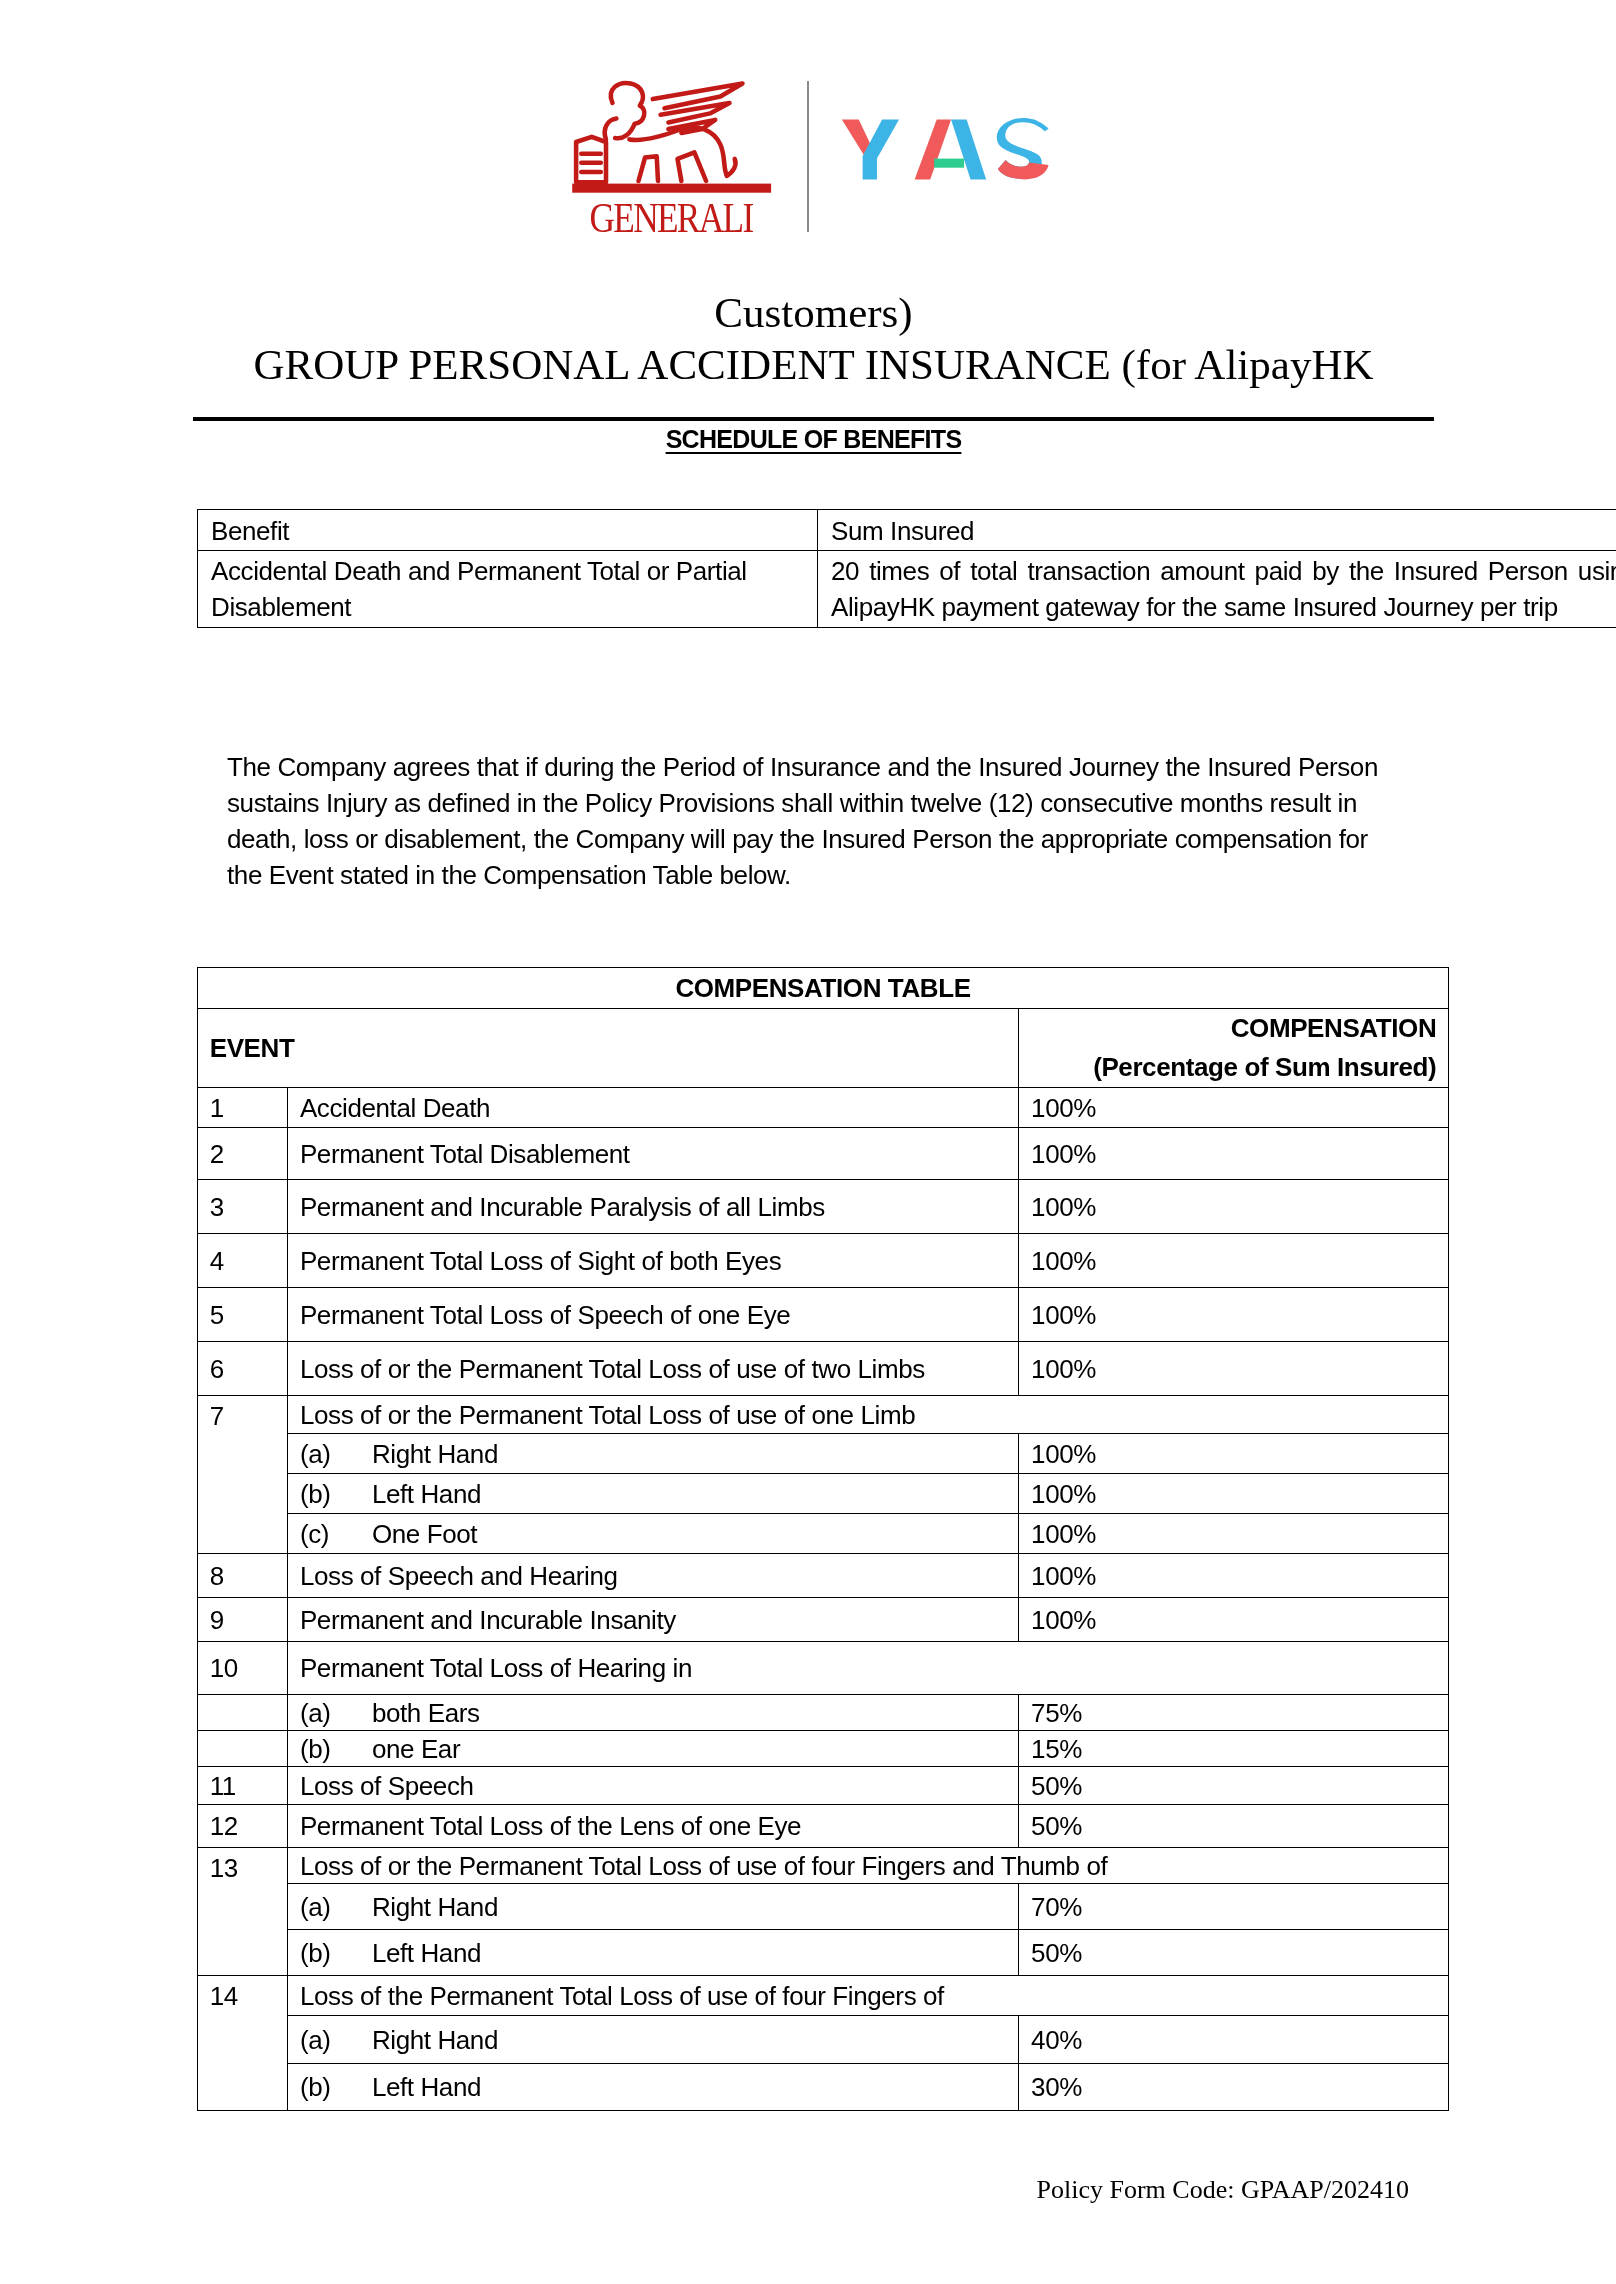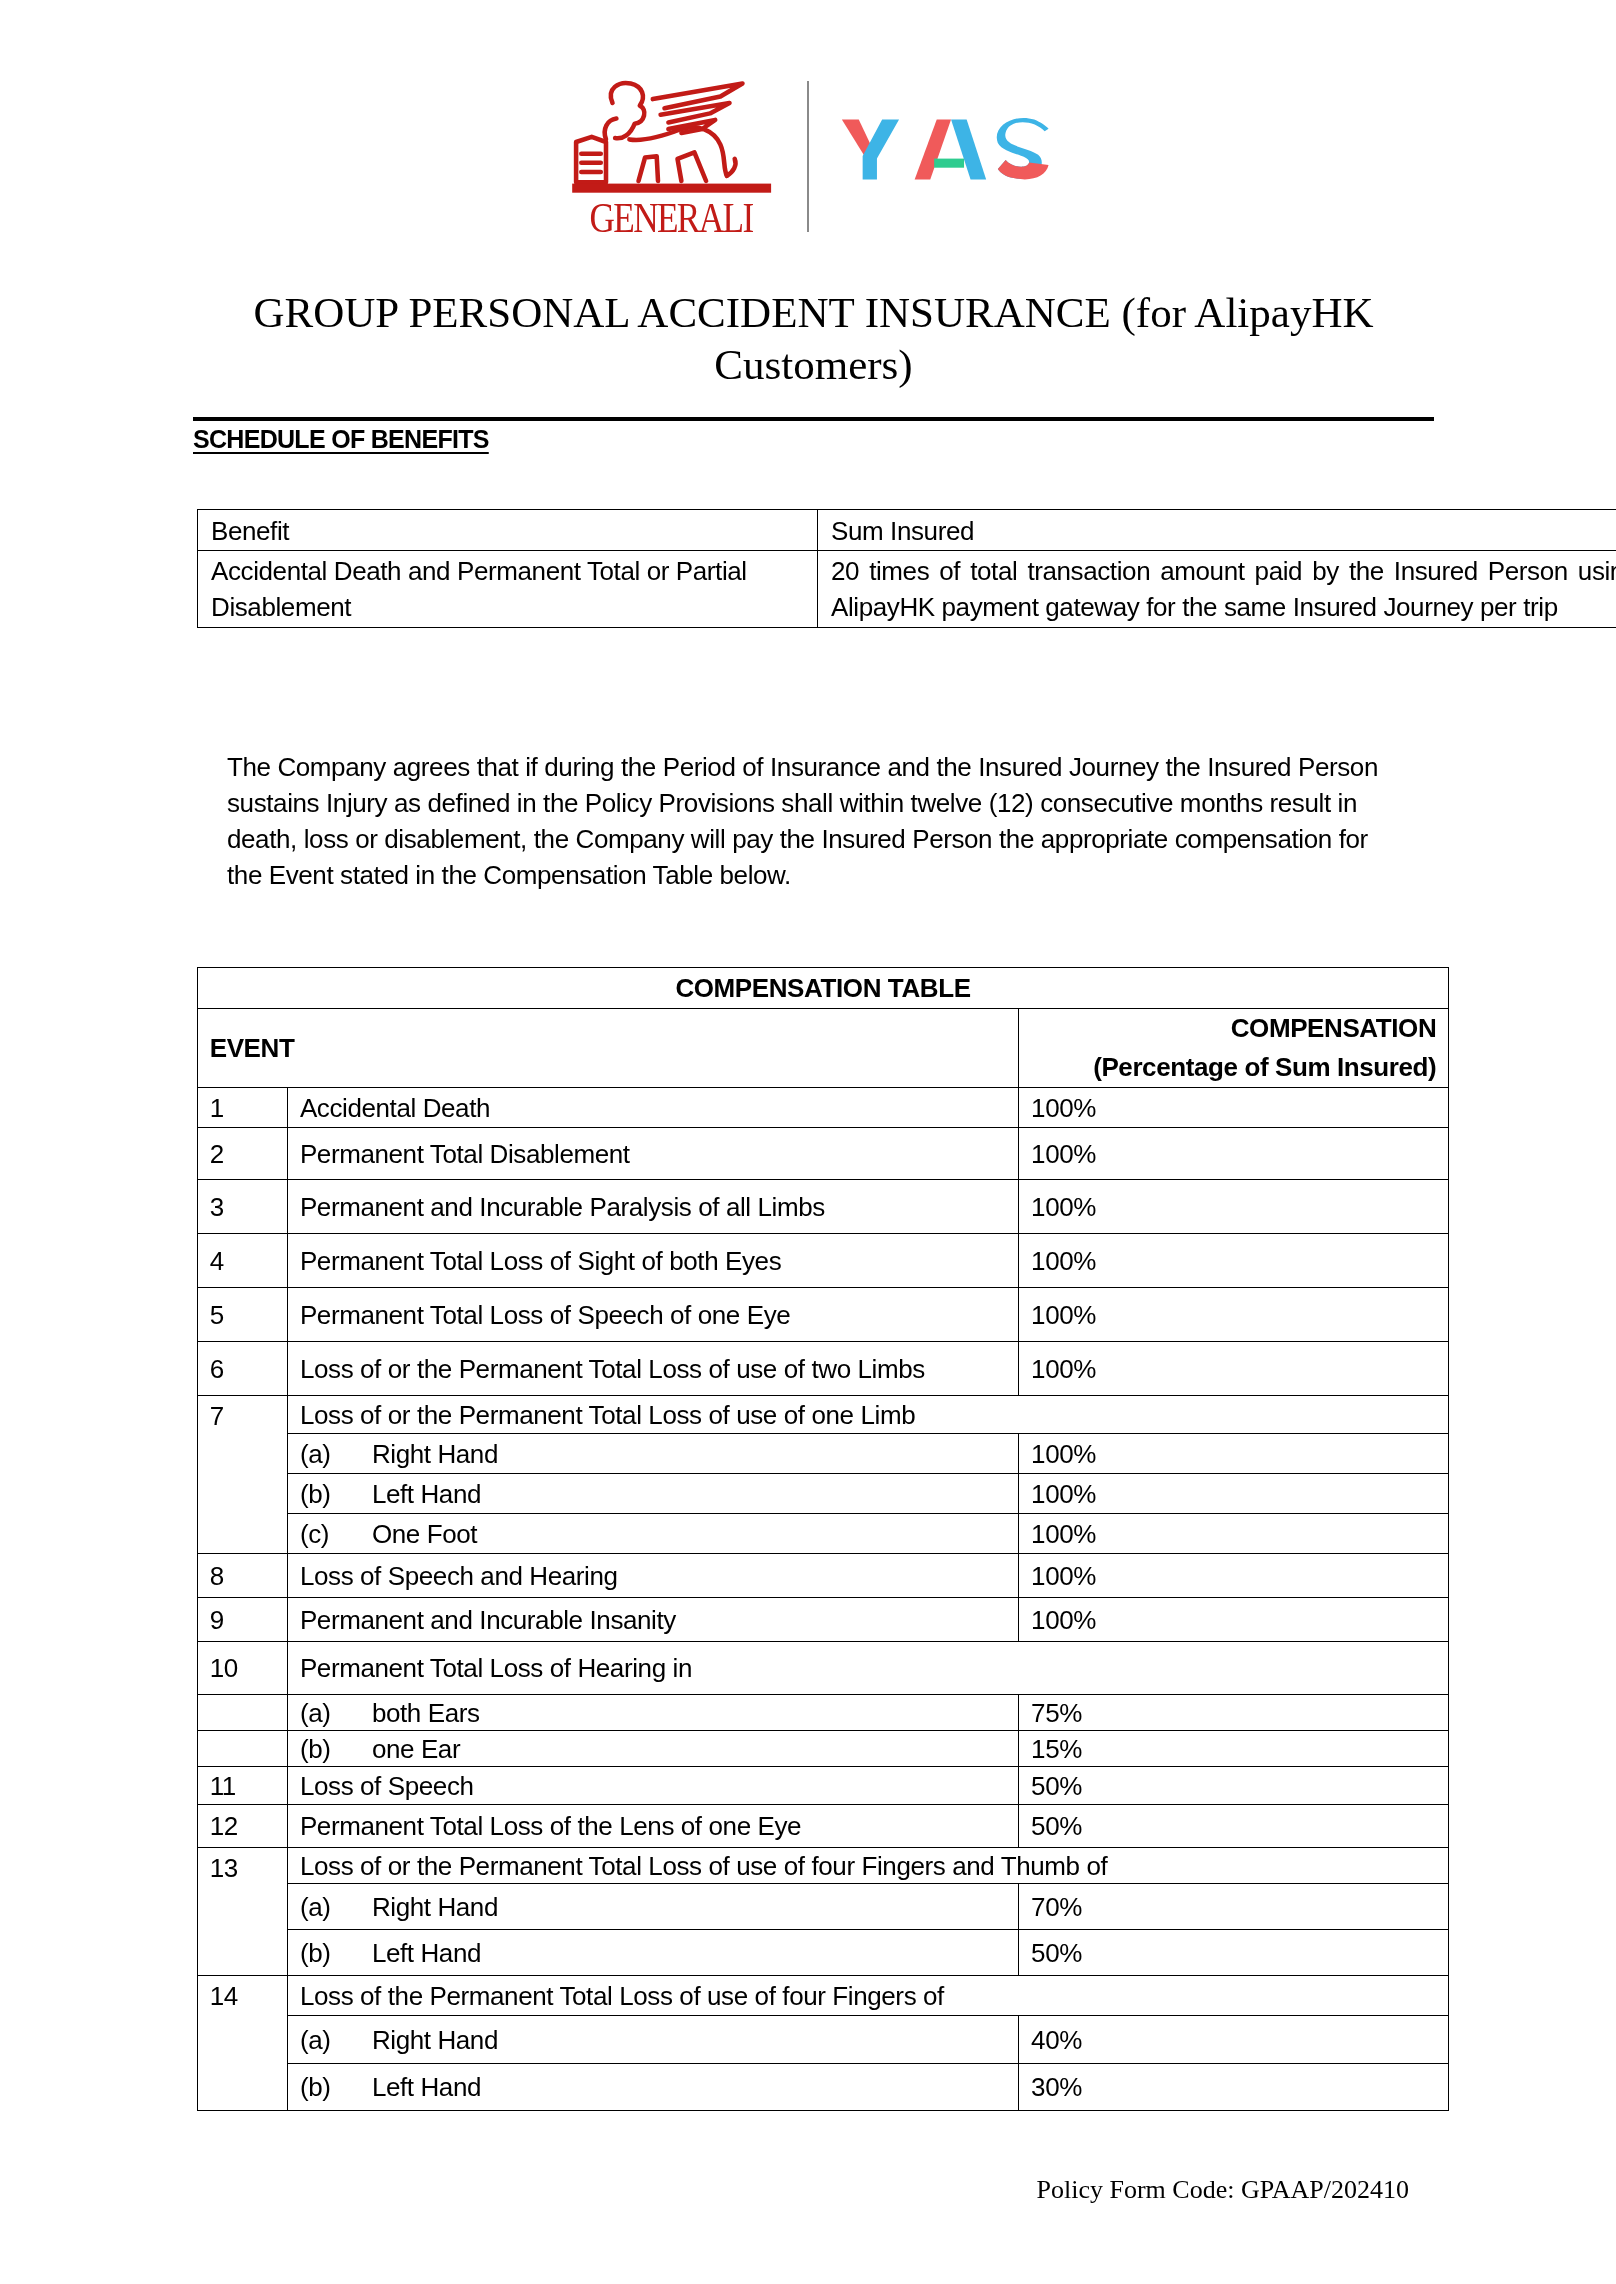--- a/index.html
+++ b/index.html
@@ -12,21 +12,21 @@
   .logo-divider { left: 807px; top: 81px; width: 2px; height: 151px; background: #8a8a8a; }
   .logo-yas { left: 839px; top: 117px; width: 215px; height: 65px; }
   .generali-word { position: absolute; left: 0; top: 120px; width: 208px; text-align: center;
      font-family: "Liberation Serif", "DejaVu Serif", serif; font-size: 42px; color: #c21b17;
      letter-spacing: -2px; transform: scaleX(0.84); transform-origin: center; line-height: 42px; }
 
   
   .doc-title { left: 193px; top: 287px; width: 1241px; text-align: center;
      font-family: "Liberation Serif", "DejaVu Serif", serif; font-size: 43px; line-height: 52px; }
   .title-rule { left: 193px; top: 417px; width: 1241px; height: 3.9px; background: #000; }
-  .schedule-heading { left: 193px; top: 425px; width: 1241px; 
+  .schedule-heading { left: 193px; top: 425px; width: 1241px; text-align: center;
      font-weight: bold; font-size: 25px; text-decoration: underline; text-underline-offset: 3.9px;
      text-decoration-thickness: 2px; letter-spacing: -0.7px; }
 
   
   table { border-collapse: collapse; }
   td { border: 1.6px solid #000; vertical-align: top; font-size: 26px; letter-spacing: -0.4px; }
 
   .benefits { left: 197px; top: 509px; width: 1455px; }
   .benefits td { padding: 2.6px 13px 1.3px 13px; line-height: 36px; }
   .benefits .c1 { width: 593px; }
@@ -85,22 +85,22 @@
     <polygon points="150,4 172,4 140,96 116,96" fill="#f05a5a"></polygon>
     <polygon points="172,4 196,4 226,96 202,96" fill="#3db4e6"></polygon>
     <rect x="146" y="64" width="46" height="14" fill="#2ecc8f"></rect>
 
     <path d="M316 22 C300 4 262 2 256 24 C250 46 290 46 306 58 C322 72 302 100 268 94 C256 92 248 86 244 80 L256 66 C266 78 290 80 292 70 C294 58 254 58 244 40 C234 14 270 -6 300 4 C310 8 318 14 322 18 Z" fill="#3db4e6"></path>
     <path d="M244 80 L256 66 C266 78 290 80 292 70 L322 74 C318 92 296 100 268 94 C256 92 248 86 244 80 Z" fill="#f05a5a"></path>
   </svg>
 </div>
 
 <div class="abs doc-title">
+  <div>Customers)</div>
   <div>GROUP PERSONAL ACCIDENT INSURANCE (for AlipayHK</div>
-  <div>Customers)</div>
 </div>
 <div class="abs title-rule"></div>
 <div class="abs schedule-heading">SCHEDULE OF BENEFITS</div>
 
 <table class="abs benefits">
   <tbody>
       <tr>
     <td class="c1">Benefit</td>
     <td>Sum Insured</td>
   </tr>

